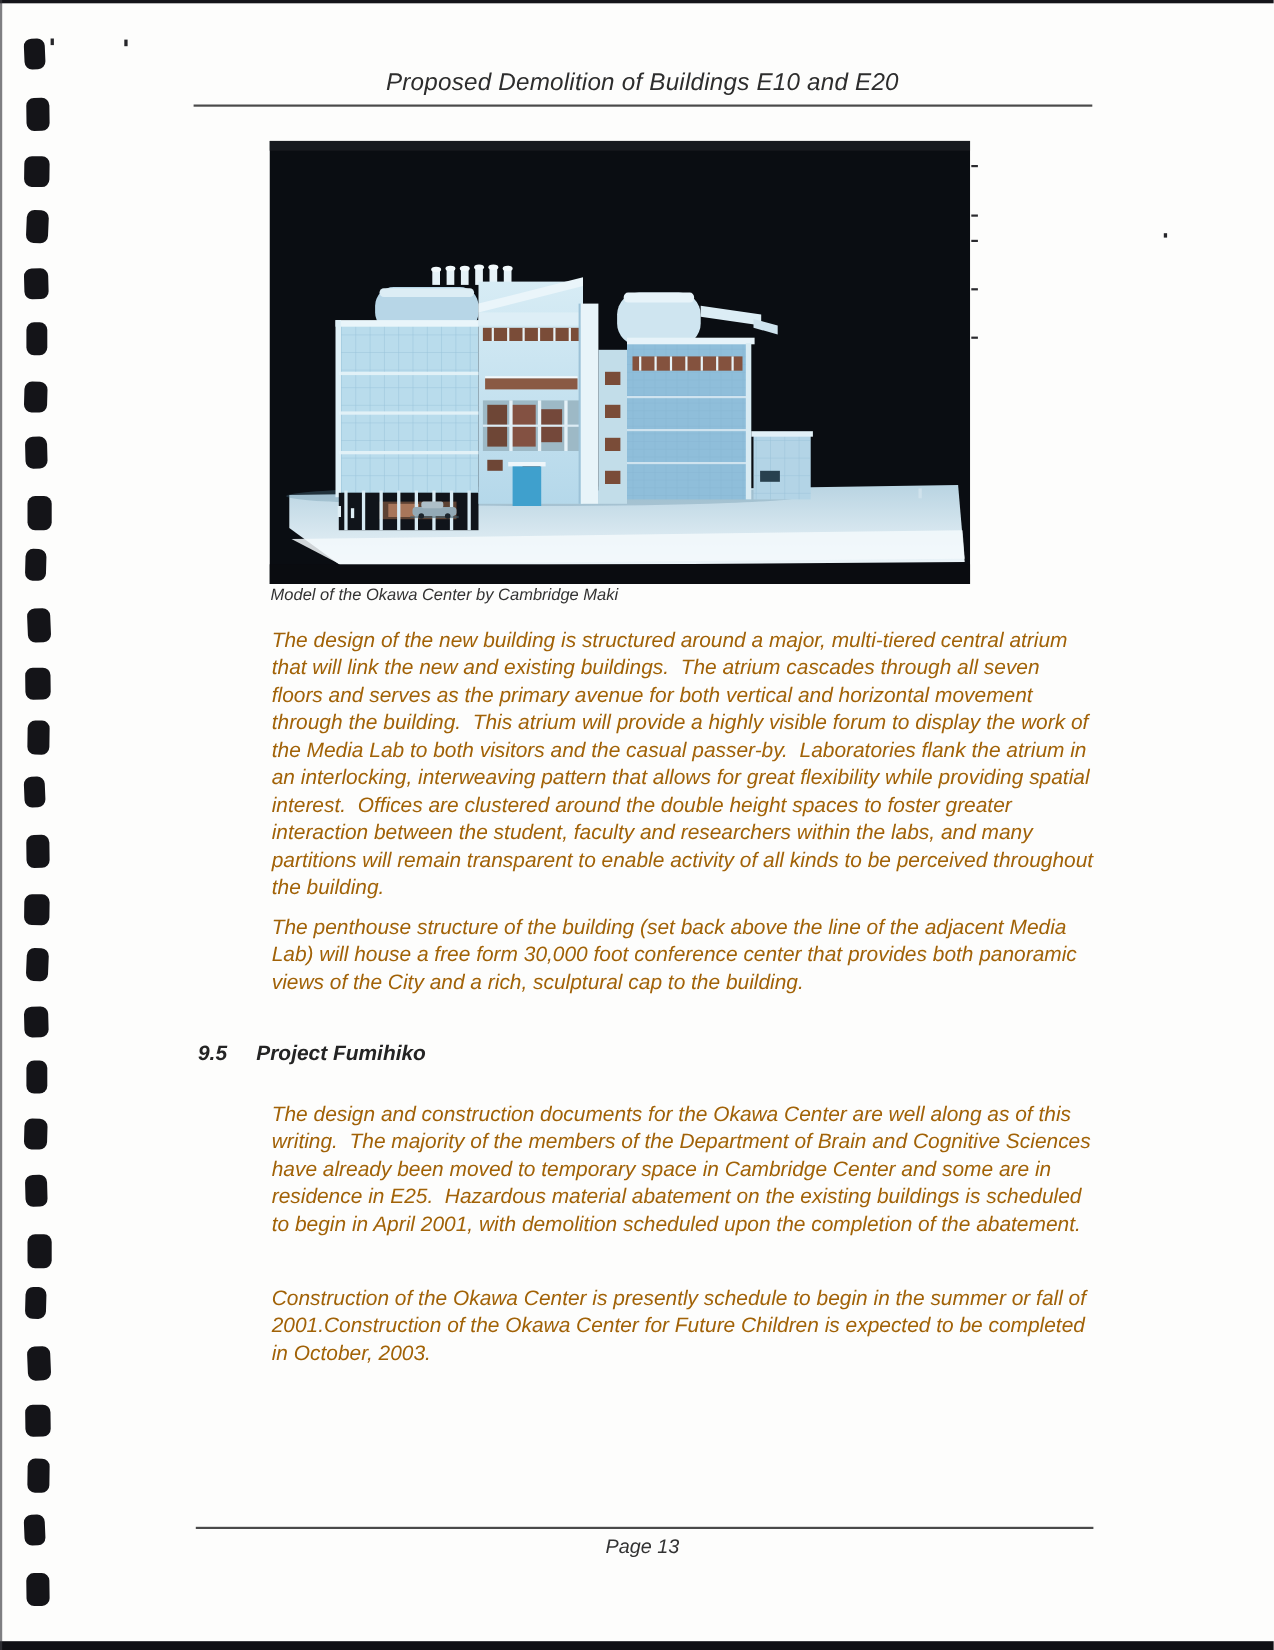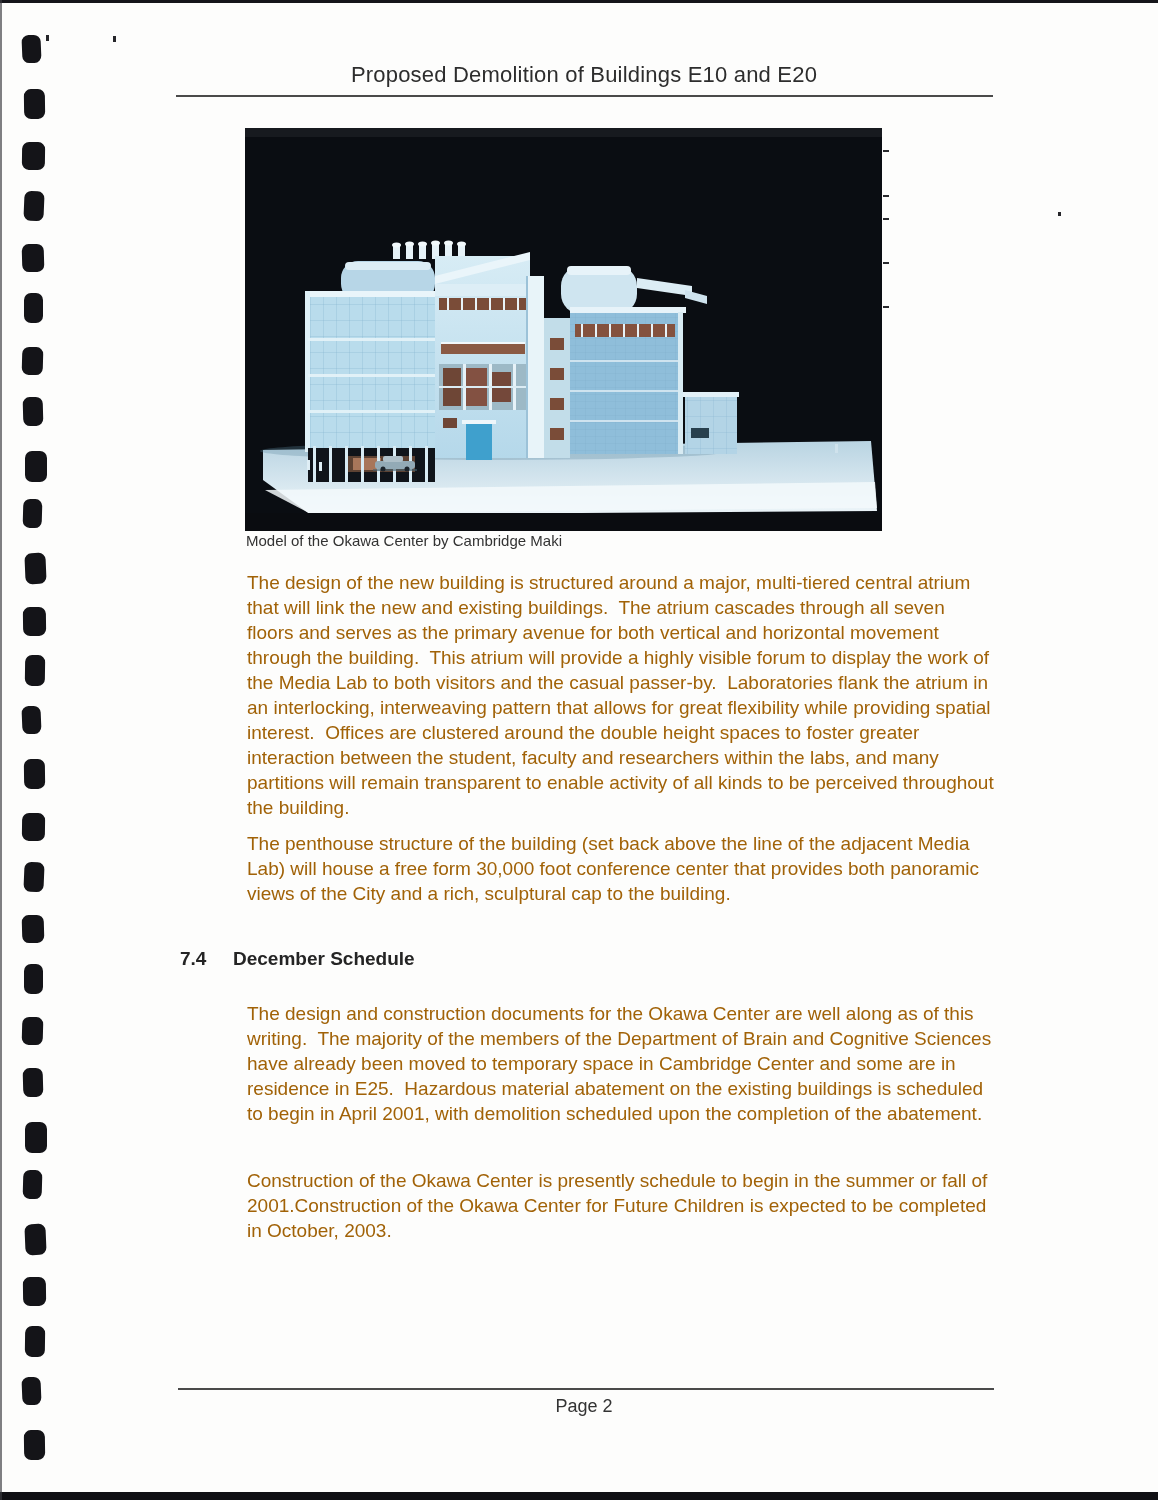--- a/index.html
+++ b/index.html
@@ -2,21 +2,21 @@
 <html><head>
 <meta charset="utf-8">
 <style>
   html,body{margin:0;padding:0;}
   body{
     width:1158px;height:1500px;position:relative;overflow:hidden;
     background:#fdfdfc;
     font-family:"Liberation Sans","DejaVu Sans",sans-serif;
     color:#2f2f2f;
   }
-  .abs{position:absolute;}
+  .abs{position:absolute;font-style:italic;}
   
   .edge-top{left:0;top:0;width:1158px;height:3px;background:#15151a;}
   .edge-bottom{left:0;top:1492px;width:1158px;height:8px;background:#101014;}
   .edge-left{left:0;top:0;width:2px;height:1500px;background:#3c3c40;opacity:.65;}
   .binding-hole{
     position:absolute;left:23px;width:21px;height:30px;
     background:#141418;border-radius:7px;
   }
   .speck{position:absolute;background:#26262a;}
   .tick{position:absolute;background:#2a2a2e;height:2px;width:6px;}
@@ -247,20 +247,20 @@
 <div class="tick" style="left:883px;top:195px;"></div>
 <div class="tick" style="left:883px;top:218px;"></div>
 <div class="tick" style="left:883px;top:262px;"></div>
 <div class="tick" style="left:883px;top:306px;"></div>
 
 <div class="abs caption">Model of the Okawa Center by Cambridge Maki</div>
 
 <div class="abs para" style="top:570px;">The design of the new building is structured around a major, multi-tiered central atrium that will link the new and existing buildings.  The atrium cascades through all seven floors and serves as the primary avenue for both vertical and horizontal movement through the building.  This atrium will provide a highly visible forum to display the work of the Media Lab to both visitors and the casual passer-by.  Laboratories flank the atrium in an interlocking, interweaving pattern that allows for great flexibility while providing spatial interest.  Offices are clustered around the double height spaces to foster greater interaction between the student, faculty and researchers within the labs, and many partitions will remain transparent to enable activity of all kinds to be perceived throughout the building.</div>
 <div class="abs para" style="top:831px;">The penthouse structure of the building (set back above the line of the adjacent Media Lab) will house a free form 30,000 foot conference center that provides both panoramic views of the City and a rich, sculptural cap to the building.</div>
 
-<div class="abs section-number">7.4</div>
-<div class="abs section-title">December Schedule</div>
+<div class="abs section-number">9.5</div>
+<div class="abs section-title">Project Fumihiko</div>
 
 <div class="abs para" style="top:1001px;">The design and construction documents for the Okawa Center are well along as of this writing.  The majority of the members of the Department of Brain and Cognitive Sciences have already been moved to temporary space in Cambridge Center and some are in residence in E25.  Hazardous material abatement on the existing buildings is scheduled to begin in April 2001, with demolition scheduled upon the completion of the abatement.</div>
 <div class="abs para" style="top:1168px;">Construction of the Okawa Center is presently schedule to begin in the summer or fall of 2001.Construction of the Okawa Center for Future Children is expected to be completed in October, 2003.</div>
 
 <div class="abs rule footer-rule"></div>
-<div class="abs footer-text">Page 2</div>
+<div class="abs footer-text">Page 13</div>
 
 </body></html>

